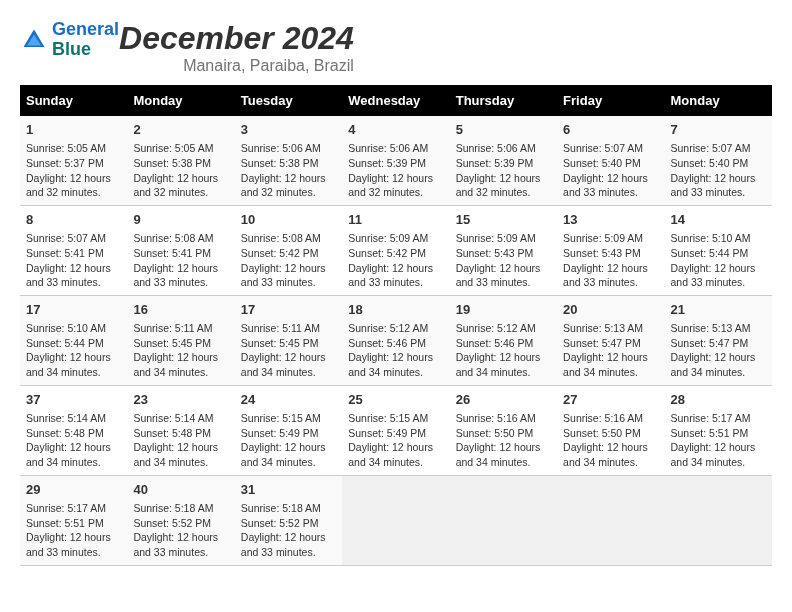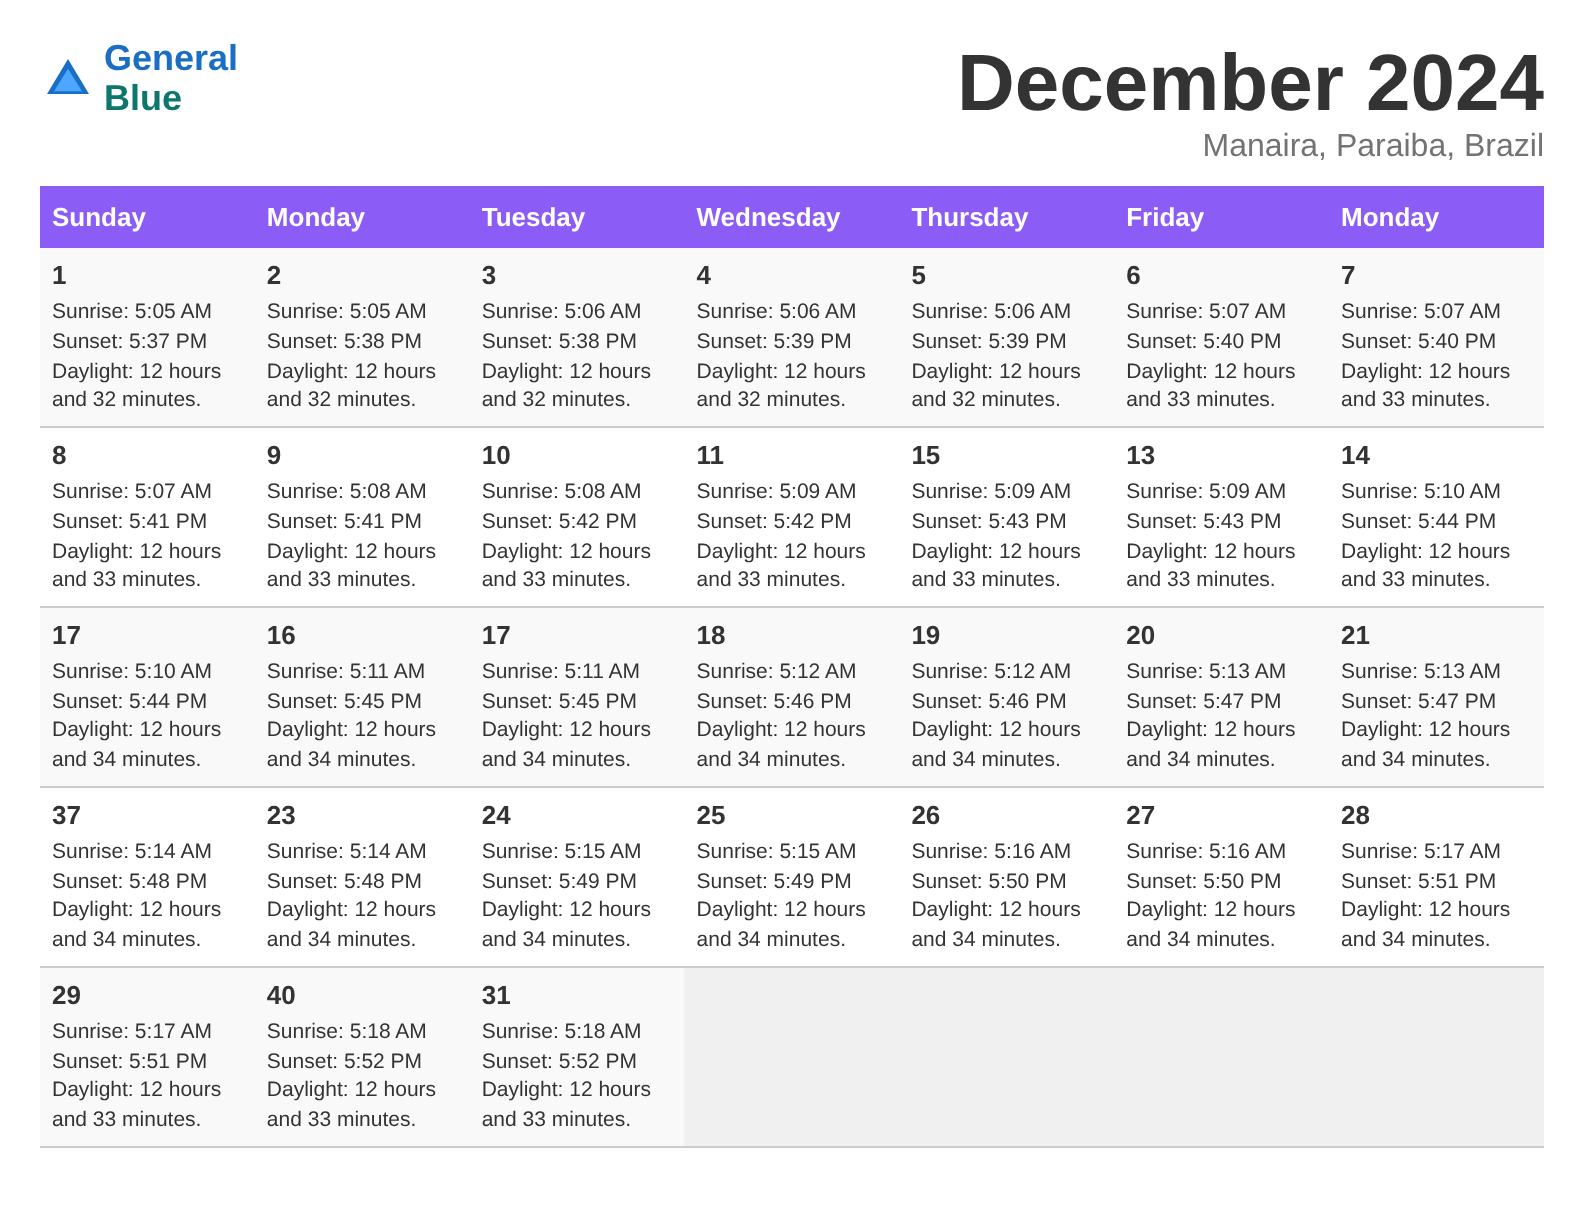--- a/index.html
+++ b/index.html
@@ -5,21 +5,21 @@
     * { box-sizing: border-box; margin: 0; padding: 0; }
     body {
       font-family: Arial, sans-serif;
       background: #fff;
       width: 792px;
       min-height: 612px;
       padding: 20px;
     }
     .header-area {
       display: flex;
-      justify-content: space-between;
+      justify-content: flex-start;
       align-items: flex-start;
       margin-bottom: 10px;
     }
     .logo {
       display: flex;
       align-items: center;
       gap: 4px;
     }
     .logo-text {
       font-size: 18px;
@@ -31,35 +31,36 @@
       color: #1a6fc4;
     }
     .logo-icon {
       width: 28px;
       height: 28px;
     }
     .title-area {
       text-align: right;
     }
     .main-title {
-      font-size: 40px;
+      font-size: 32px;
       font-weight: bold;
       color: #333;
+      font-style: italic;
     }
     .subtitle {
       font-size: 16px;
       color: #737373;
     }
     table {
       width: 100%;
       border-collapse: collapse;
       font-size: 11px;
     }
     thead tr {
-      background-color: #8b5cf6;
+      background-color: #000000;
       color: #fff;
     }
     thead th {
       padding: 8px 6px;
       text-align: left;
       font-size: 13px;
       font-weight: bold;
     }
     tbody tr {
       border-bottom: 1px solid #ccc;

